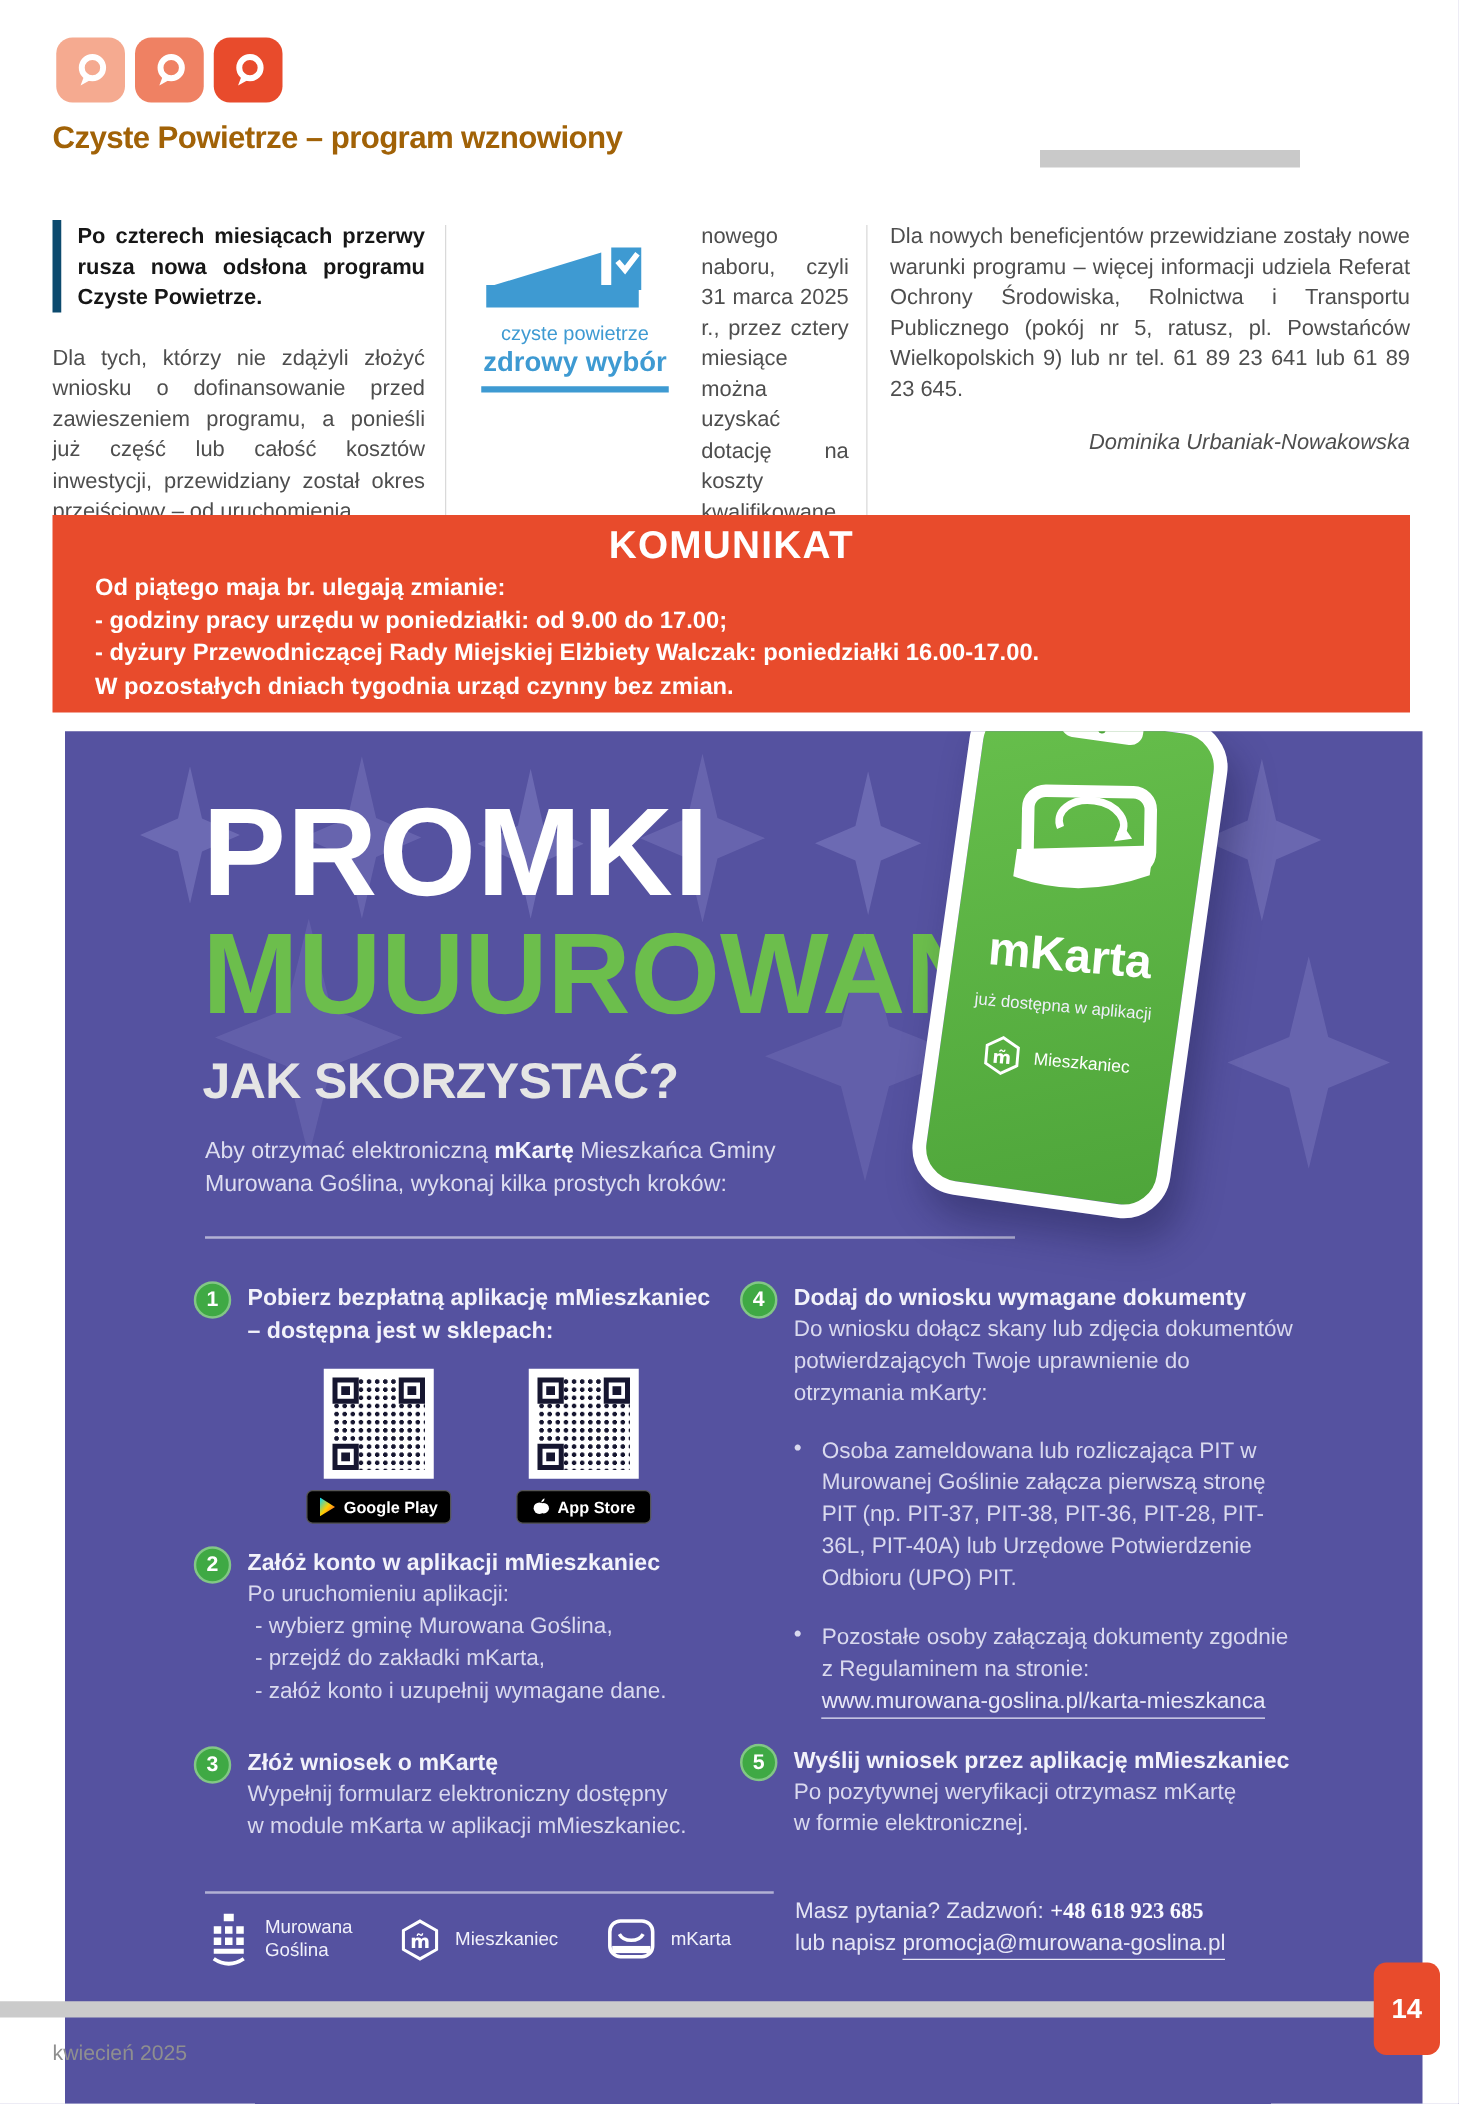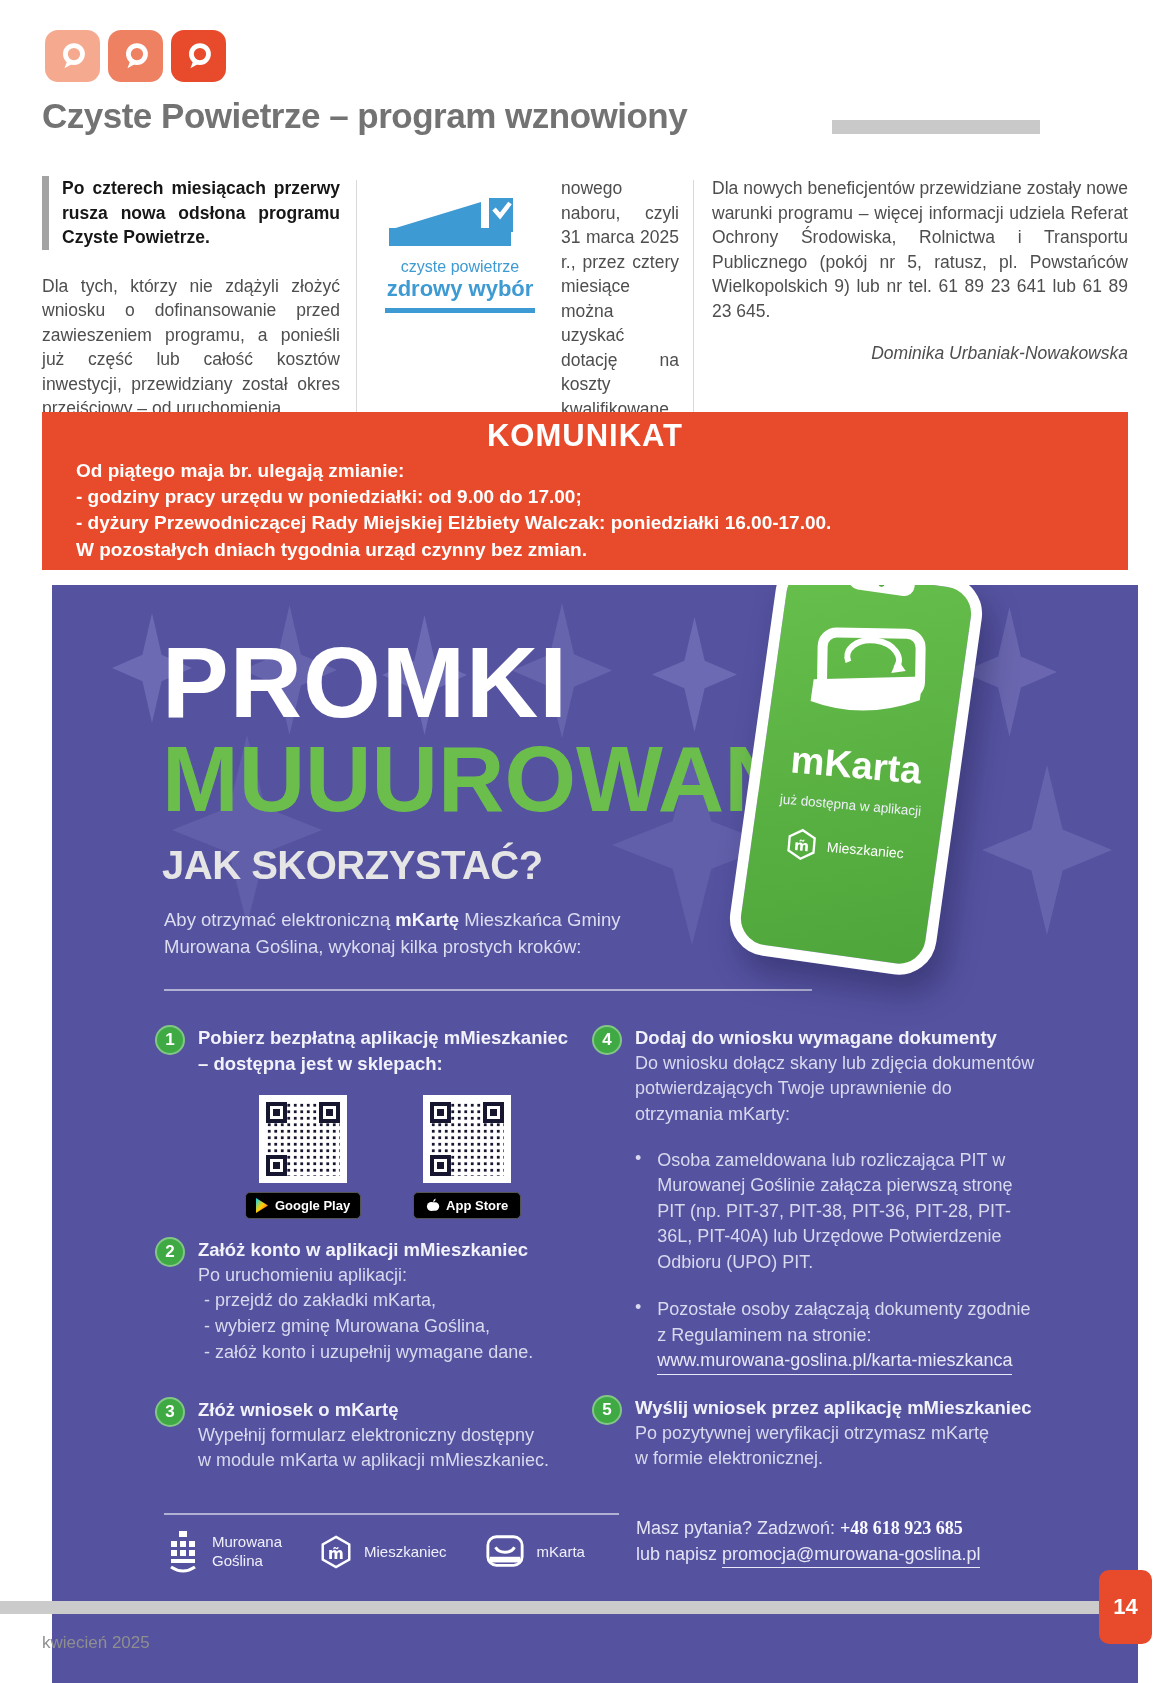--- a/index.html
+++ b/index.html
@@ -15,28 +15,28 @@
   .tile1 { background:#F5AA90; }
   .tile2 { background:#EF8163; }
   .tile3 { background:#E84B2C; }
   .section-bar {
     position:absolute; top:32px; left:237px; right:0; height:48px;
     background:#E84B2C; border-radius:12px 0 0 12px;
     display:flex; align-items:center; justify-content:flex-end; padding-right:42px;
   }
   .section-bar span { color:#fff; font-size:27px; font-weight:600; letter-spacing:2px; }
 
-  .article-title { position:absolute; top:96px; left:42px; font-size:35px; font-weight:800; color:#737373; letter-spacing:-0.5px; }
+  .article-title { position:absolute; top:96px; left:42px; font-size:25px; font-weight:800; color:#a16207; letter-spacing:-0.5px; }
   .title-deco { position:absolute; top:120px; left:832px; width:208px; height:14px; background:#C9C9C9; }
 
   
   .article { position:absolute; top:176px; left:42px; width:1086px; display:flex; }
   .article p { font-size:17.5px; line-height:1.4; color:#4E4E4E; text-align:justify; }
   .col1 { width:314px; padding-right:16px; }
-  .lead { border-left:7px solid #a3a3a3; padding-left:13px; font-weight:700; font-size:19px; line-height:1.33;
+  .lead { border-left:7px solid #0c4a6e; padding-left:13px; font-weight:700; font-size:19px; line-height:1.33;
           color:#161616 !important; text-align:center; margin-bottom:24px; }
   .vdiv { width:1px; background:#D9D9D9; margin:4px 0; }
   .col-logo { width:198px; padding:16px 12px 0 20px; text-align:center; }
   .cp-line1 { font-size:16px; font-weight:400; color:#3E9AD2; margin-top:0; }
   .cp-line2 { font-size:22px; font-weight:700; color:#3E9AD2; }
   .cp-underline { height:5px; background:#3E9AD2; margin:6px 8px 0 8px; }
   .col2 { width:138px; padding:0 14px 0 6px; }
   .col3 { flex:1; padding-left:18px; }
   .byline { font-style:italic; text-align:right !important; margin-top:18px; color:#3F3F3F; font-size:17px; }
 
@@ -271,22 +271,22 @@
           </div>
         </div>
       </div>
     </div>
 
     <div class="step s2">
       <div class="snum">2</div>
       <div>
         <div class="stitle">Załóż konto w aplikacji mMieszkaniec</div>
         <div class="sline">Po uruchomieniu aplikacji:</div>
+        <div class="sline" style="padding-left:6px">- wybierz gminę Murowana Goślina,</div>
         <div class="sline" style="padding-left:6px">- przejdź do zakładki mKarta,</div>
-        <div class="sline" style="padding-left:6px">- wybierz gminę Murowana Goślina,</div>
         <div class="sline" style="padding-left:6px">- załóż konto i uzupełnij wymagane dane.</div>
       </div>
     </div>
 
     <div class="step s3">
       <div class="snum">3</div>
       <div>
         <div class="stitle">Złóż wniosek o mKartę</div>
         <div class="sline">Wypełnij formularz elektroniczny dostępny</div>
         <div class="sline">w module mKarta w aplikacji mMieszkaniec.</div>

